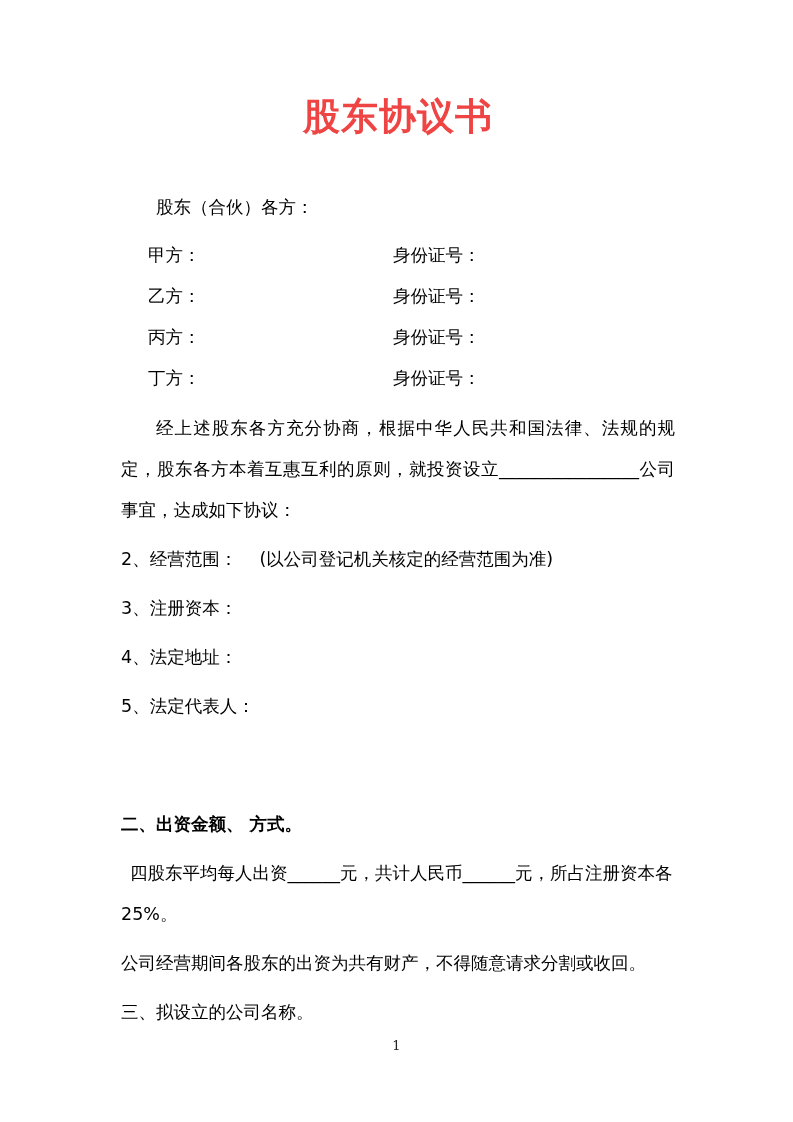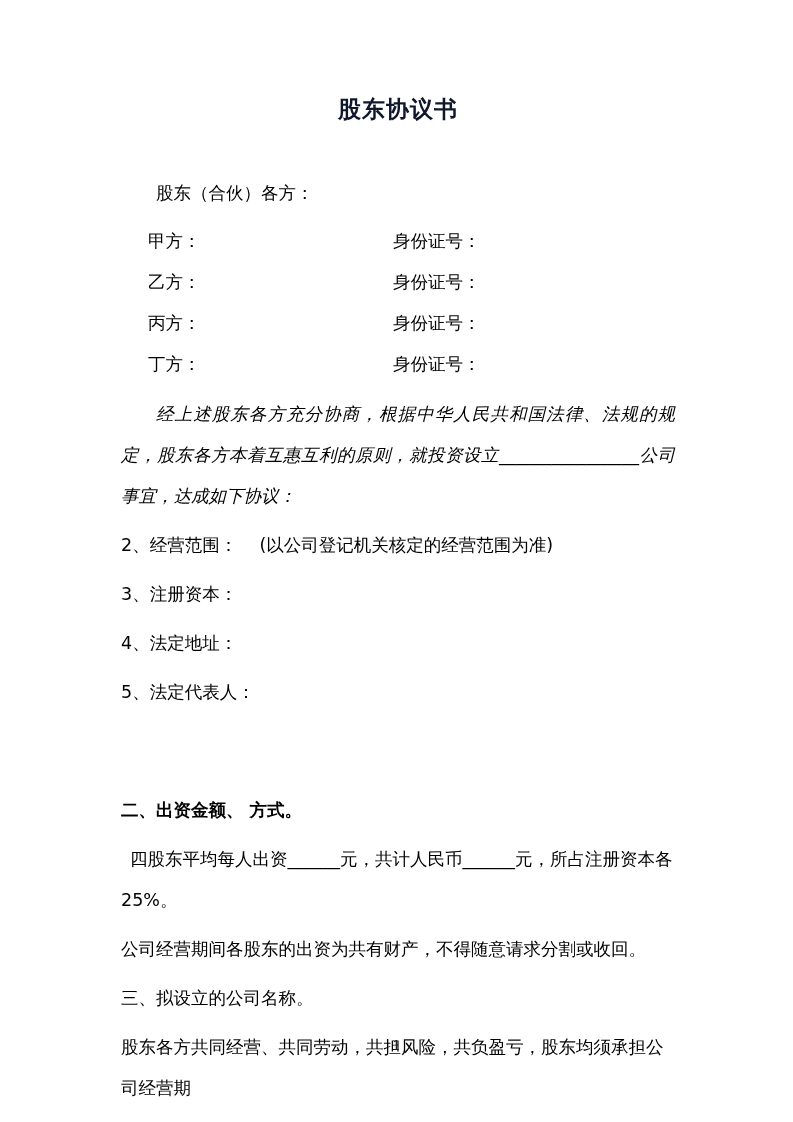--- a/index.html
+++ b/index.html
@@ -21,27 +21,27 @@
     box-sizing: border-box;
   }
   .content {
     position: absolute;
     left: 113px;
     top: 0;
     width: 570px;
   }
   .doc-title {
     text-align: center;
-    font-size: 23px;
+    font-size: 37px;
     font-weight: bold;
     letter-spacing: 1px;
     line-height: 1;
     margin: 0;
     padding-top: 98px;
-    color: #0f172a;
+    color: #ef4444;
   }
   .para {
     font-size: 17.5px;
     line-height: 41px;
     color: #000000;
     white-space: pre-wrap;
     margin: 8px;
   }
   .para.bold {
     font-weight: bold;
@@ -81,21 +81,20 @@
     right: 0;
     top: 1038px;
     text-align: center;
     font-family: "DejaVu Serif", "Liberation Serif", serif;
     font-size: 13px;
     color: #222222;
   }
   .justify {
     text-align: justify;
     text-justify: inter-ideograph;
-    font-style: italic;
   }
 </style>
 </head>
 <body>
 
 <div class="page">
 
   <div class="content">
 
     <h1 class="doc-title">股东协议书</h1>
@@ -142,19 +141,18 @@
     <div class="spacer-small"></div>
 
     <p class="para bold">二、出资金额、 方式。</p>
 
     <p class="para indent-half">四股东平均每人出资______元，共计人民币______元，所占注册资本各 25%。</p>
 
     <p class="para">公司经营期间各股东的出资为共有财产，不得随意请求分割或收回。</p>
 
     <p class="para">三、拟设立的公司名称。</p>
 
-    <p class="para">股东各方共同经营、共同劳动，共担风险，共负盈亏，股东均须承担公司经营期</p>
 
   </div>
 
   <div class="page-number">1</div>
 
 </div>
 
 </body></html>

